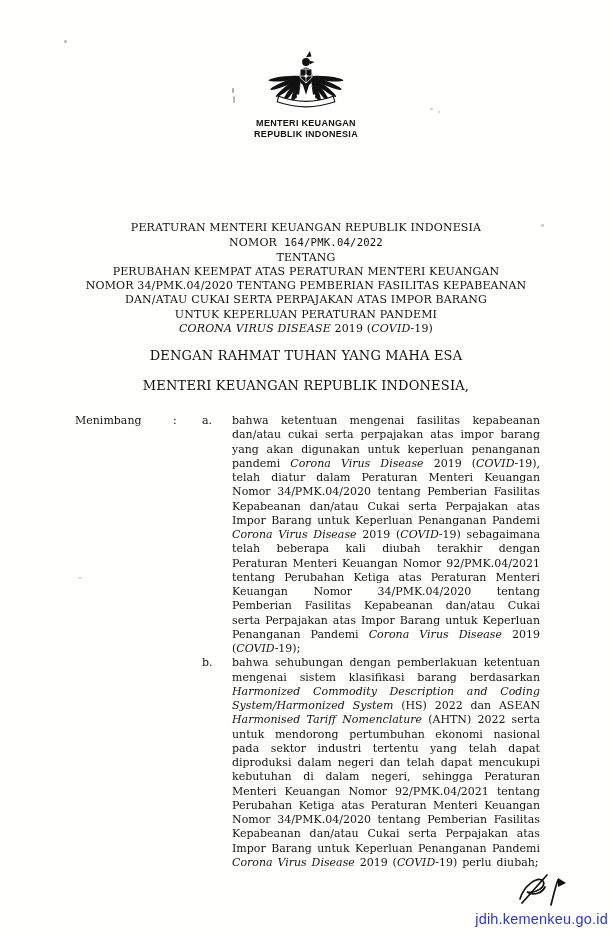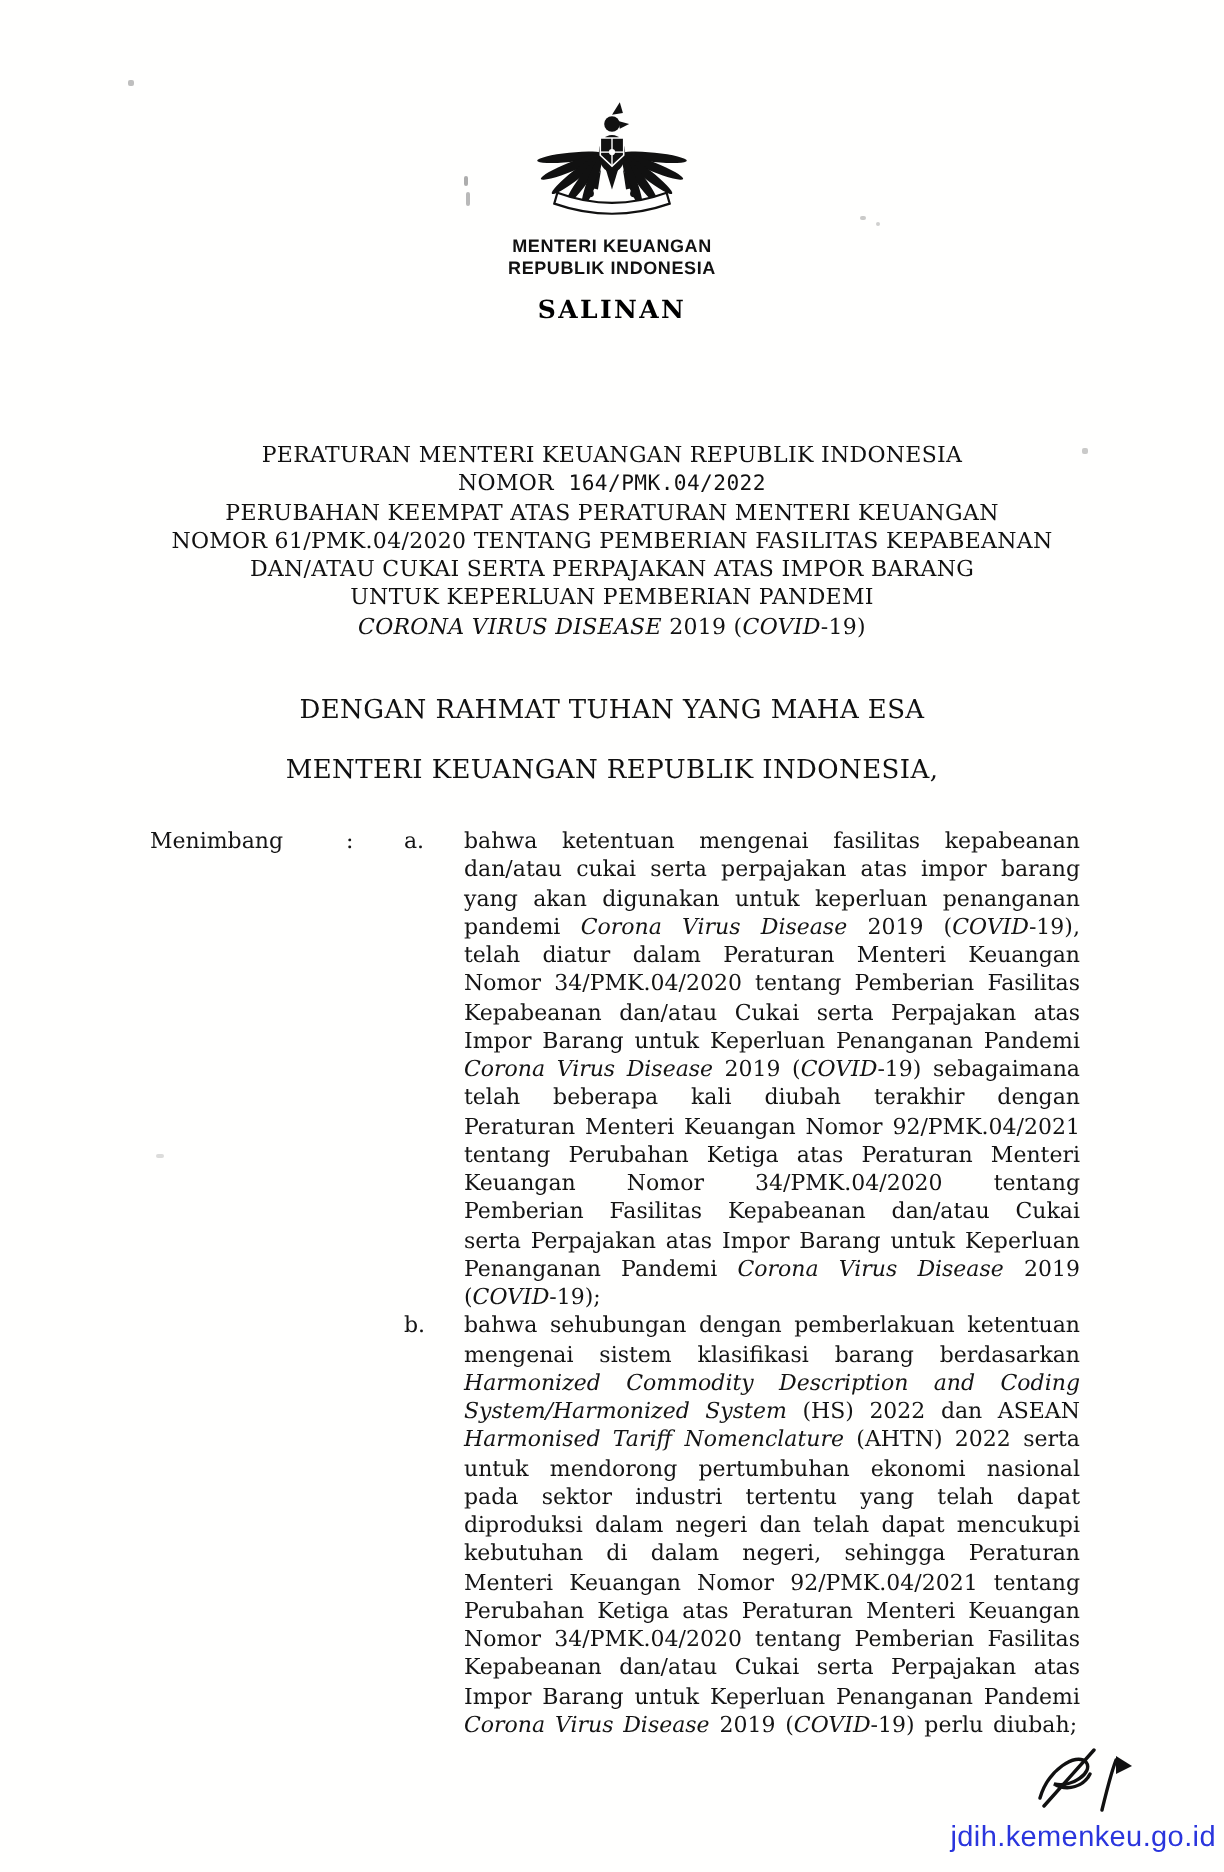--- a/index.html
+++ b/index.html
@@ -107,29 +107,29 @@
       <circle cx="36" cy="77.5" r="2.4" fill="#111"></circle>
       <circle cx="64" cy="77.5" r="2.4" fill="#111"></circle>
     </svg>
   </div>
 
   <div class="ministry">
     <div>MENTERI KEUANGAN</div>
     <div>REPUBLIK INDONESIA</div>
   </div>
 
-  <div class="salinan">SALINAN</div>
 
   <div class="title">
     <div>PERATURAN MENTERI KEUANGAN REPUBLIK INDONESIA</div>
     <div><span>NOMOR&nbsp;&nbsp;</span><span class="mono">164/PMK.04/2022</span></div>
+    <div>TENTANG</div>
     <div>PERUBAHAN KEEMPAT ATAS PERATURAN MENTERI KEUANGAN</div>
-    <div>NOMOR 61/PMK.04/2020 TENTANG PEMBERIAN FASILITAS KEPABEANAN</div>
+    <div>NOMOR 34/PMK.04/2020 TENTANG PEMBERIAN FASILITAS KEPABEANAN</div>
     <div>DAN/ATAU CUKAI SERTA PERPAJAKAN ATAS IMPOR BARANG</div>
-    <div>UNTUK KEPERLUAN PEMBERIAN PANDEMI</div>
+    <div>UNTUK KEPERLUAN PERATURAN PANDEMI</div>
     <div><span class="it">CORONA VIRUS DISEASE</span><span> 2019 (</span><span class="it">COVID</span><span>-19)</span></div>
   </div>
 
   <div class="invocation">DENGAN RAHMAT TUHAN YANG MAHA ESA</div>
   <div class="authority">MENTERI KEUANGAN REPUBLIK INDONESIA,</div>
 
   <div class="menimbang">
     <div class="m-label">Menimbang</div>
     <div class="m-colon">:</div>
     <div class="m-items">

